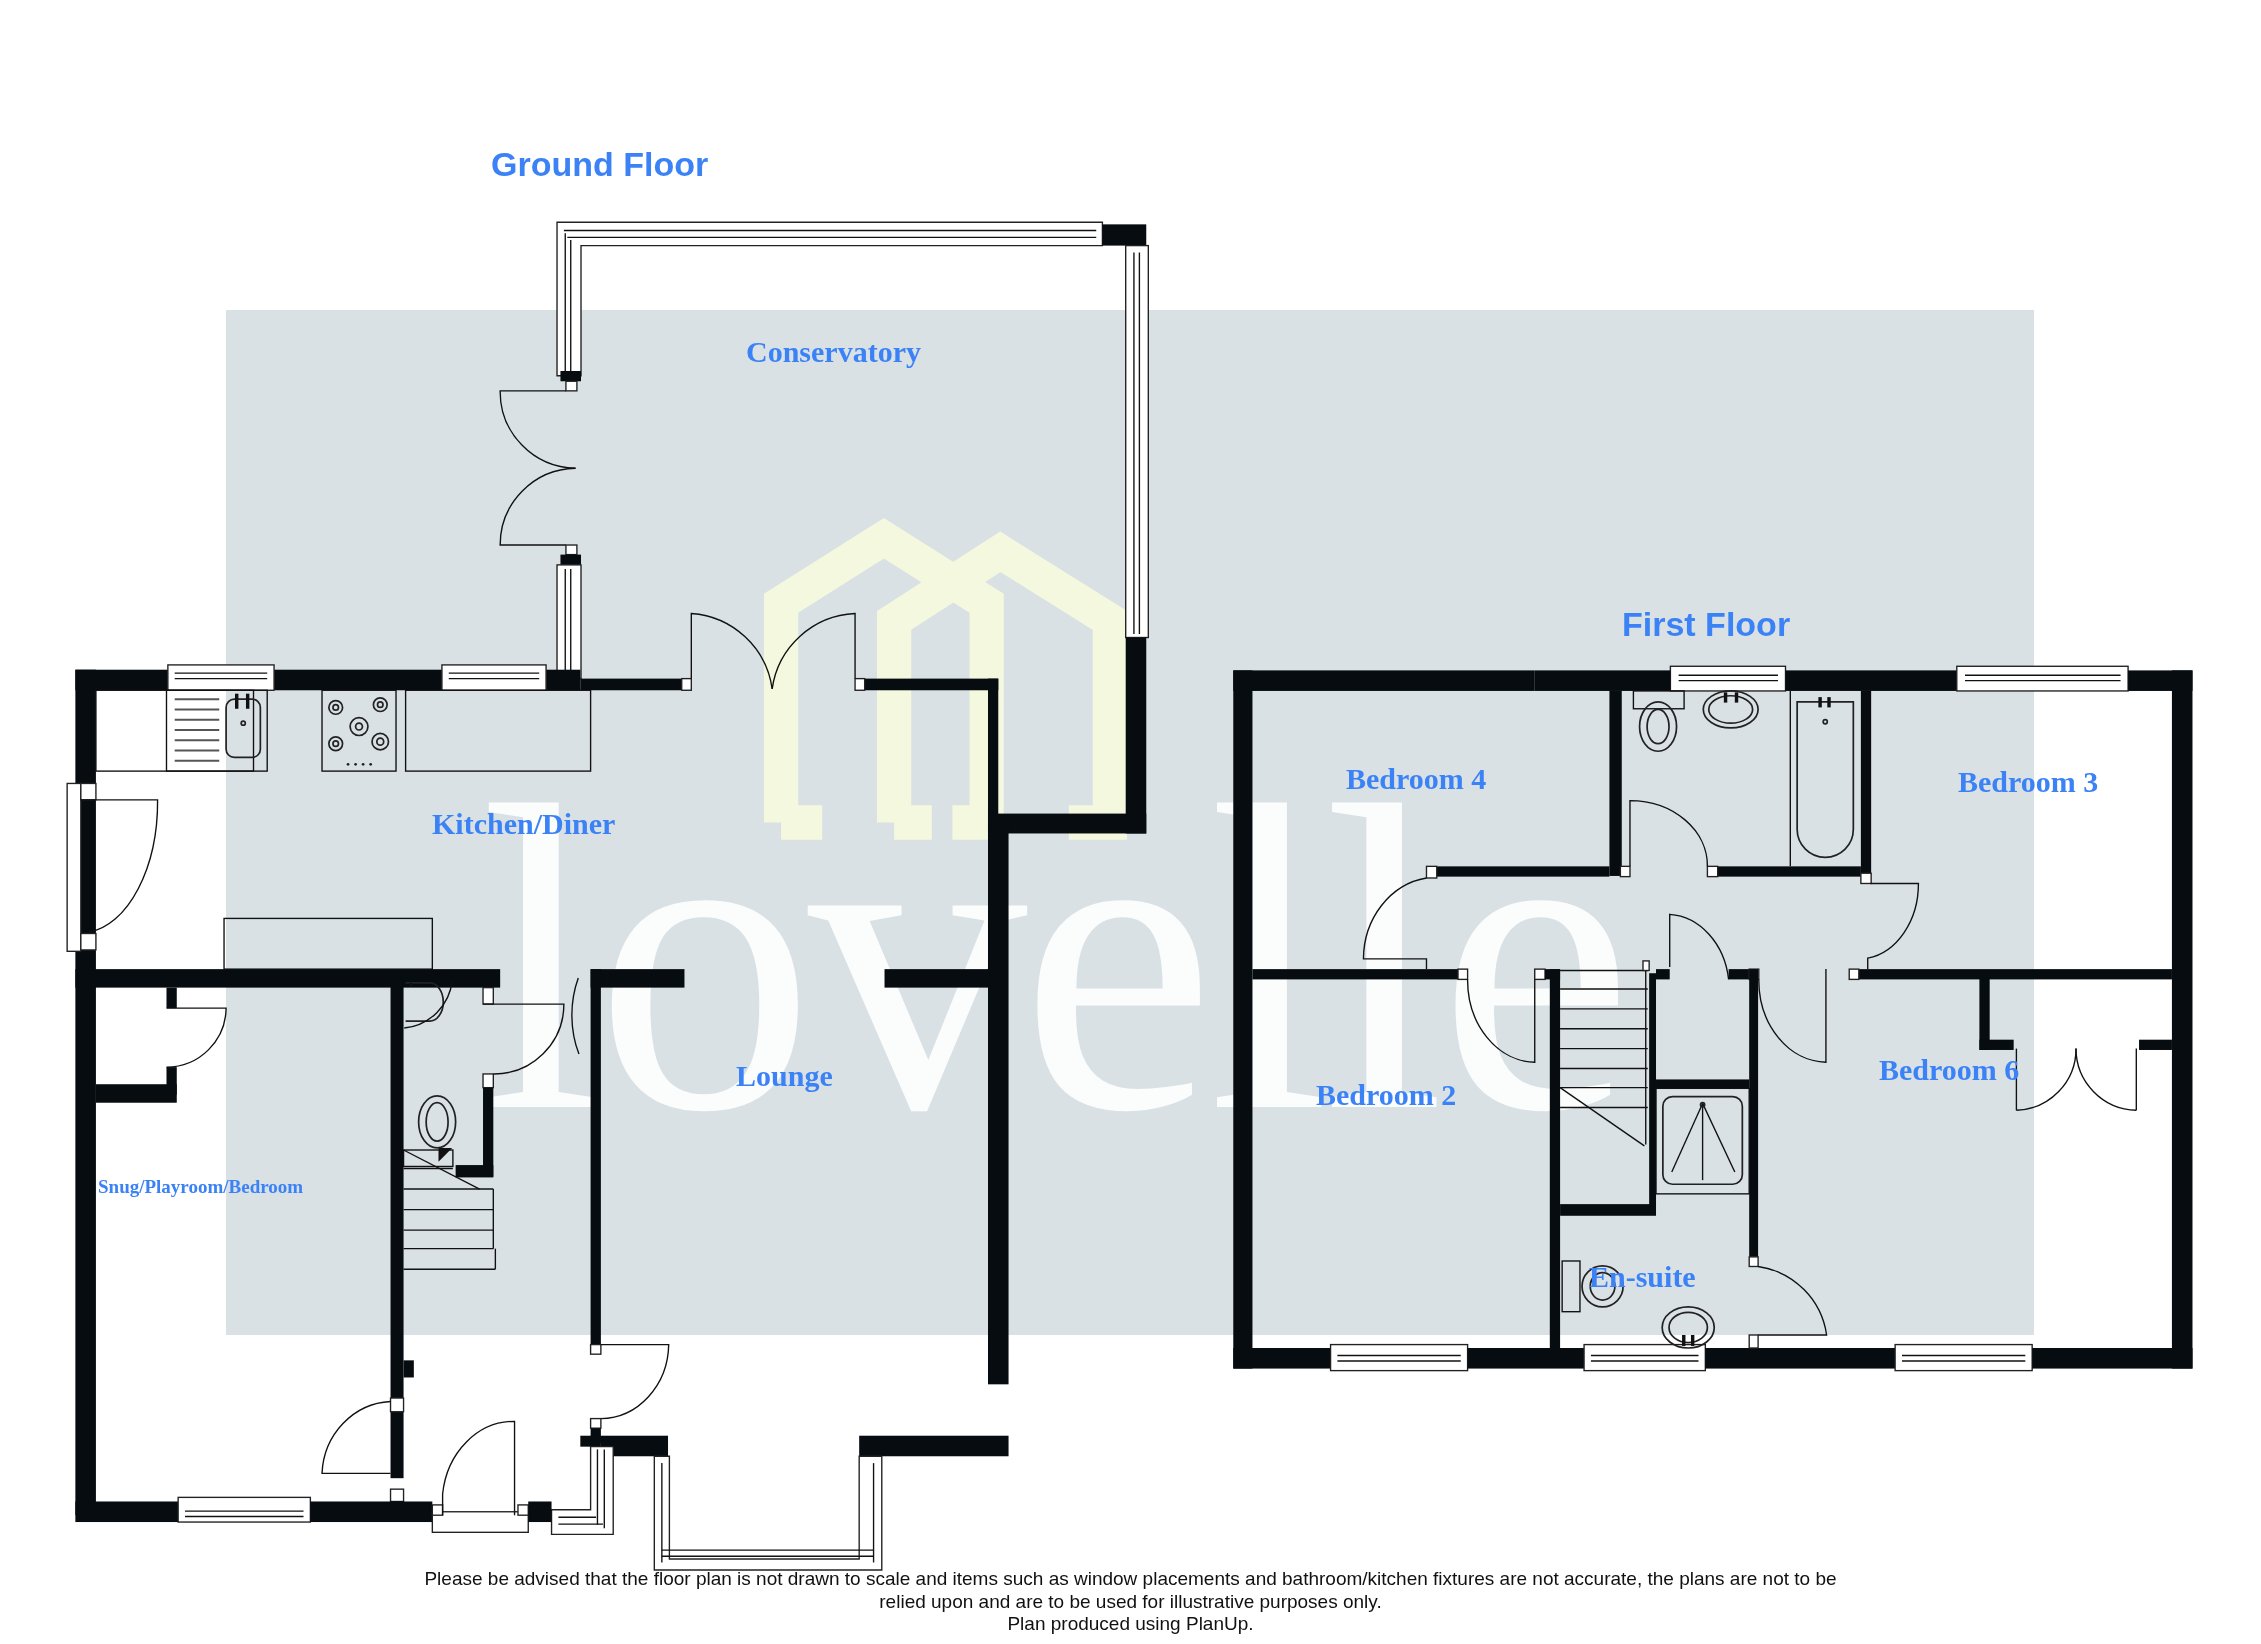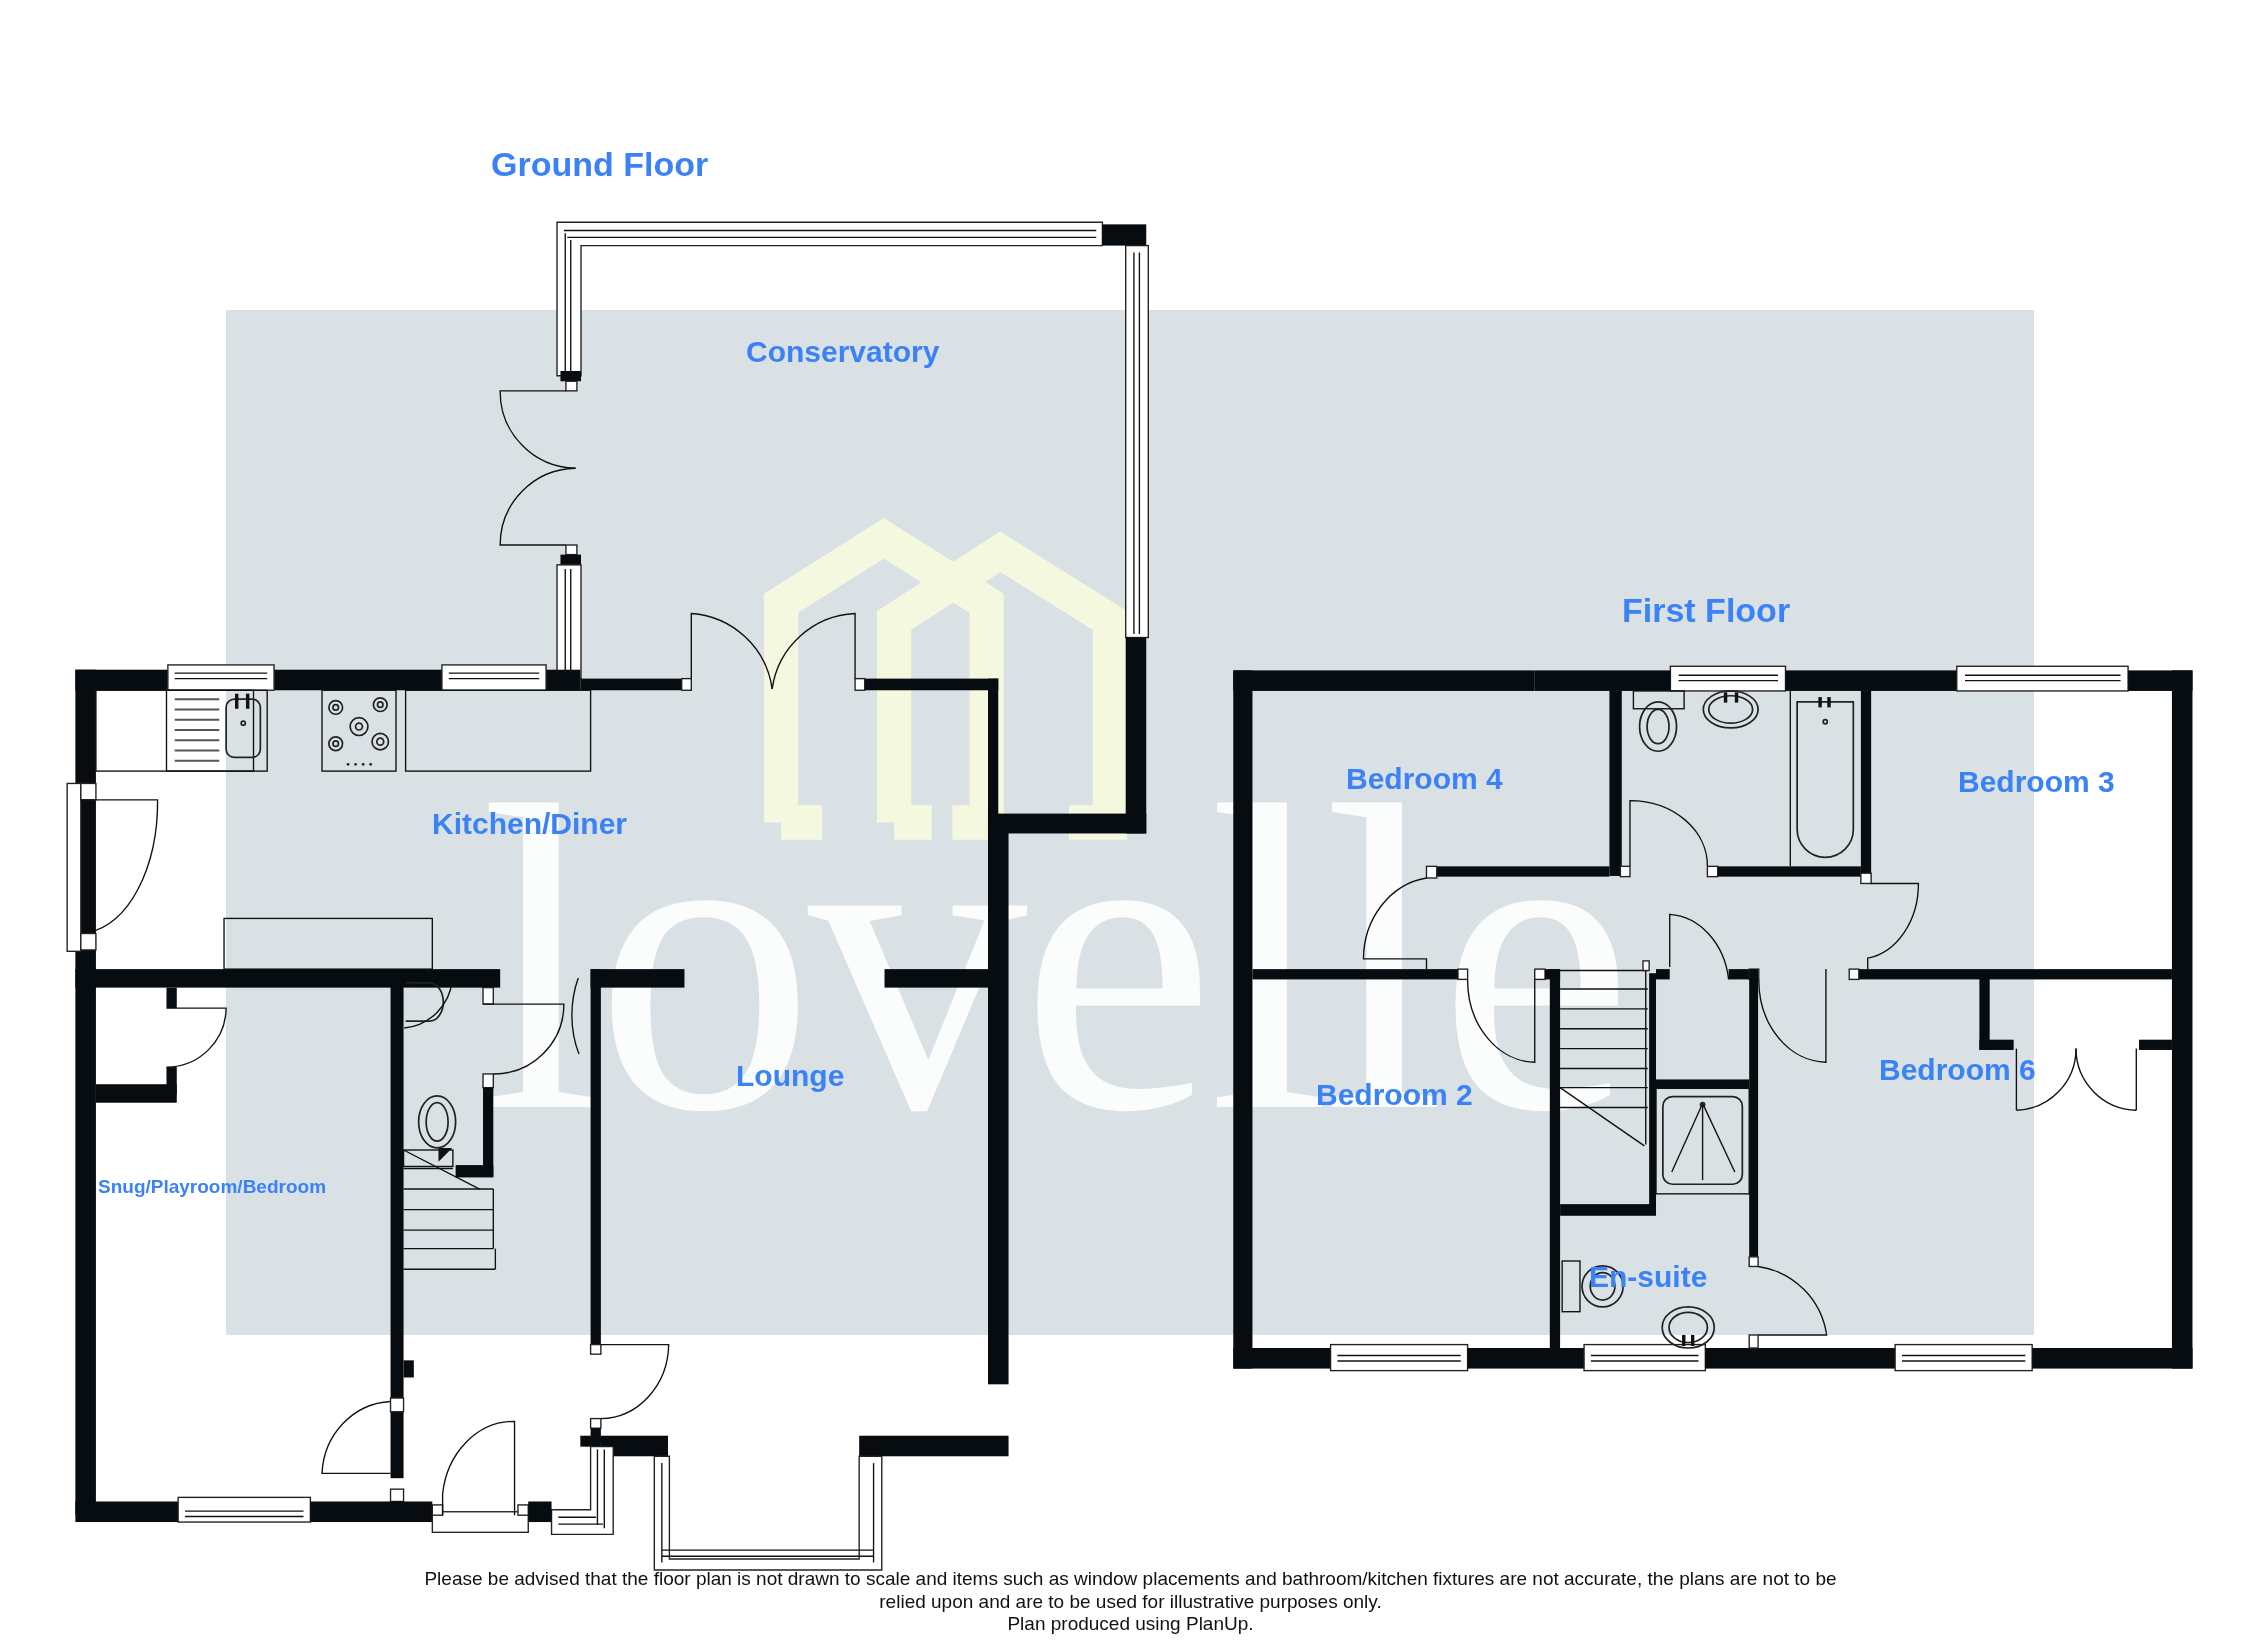--- a/index.html
+++ b/index.html
@@ -1,20 +1,20 @@
 <!DOCTYPE html>
 <html style="font-size:11px"><head>
 <meta charset="utf-8">
 <style>
   html, body { margin:0; padding:0; background:#ffffff; }
   body { width:2261px; height:1645px; position:relative; overflow:hidden; font-family:"Liberation Sans", sans-serif; }
   #canvas { position:absolute; left:0; top:0; width:2261px; height:1645px; }
   .label { position:absolute; font-family:"Liberation Sans", sans-serif; font-weight:bold; color:#3b82f6; white-space:nowrap; line-height:1; }
   .floor-title { font-size:34px; }
-  .room { font-size:30px; }
+  .room { font-size:30px;font-family:Liberation Serif, serif; }
   .room.small { font-size:19px; }
   .disclaimer { position:absolute; left:0; width:2261px; text-align:center; font-family:"Liberation Sans", sans-serif; font-size:19px; color:#111; line-height:1; }
   .watermark-text { position:absolute; font-family:"Liberation Serif", serif; color:#ffffff; font-size:439px; line-height:1; letter-spacing:-6.9px; }
 </style>
 </head>
 <body>
 
 <div style="position:absolute;left:226px;top:310px;width:1808px;height:1025px;background:#d9e1e5;"></div>
 
 <svg style="position:absolute;left:0;top:0;" width="2261" height="1645" viewBox="0 0 3300 2400">
@@ -311,21 +311,21 @@
     <rect class="w" x="2889" y="1517" width="50" height="15"></rect>
     <rect class="w" x="3122" y="1517" width="48" height="15"></rect>
     <path class="ln" d="M2943 1620 A90 90 0 0 0 3030 1530"></path>
     <path class="ln" d="M3118 1620 A90 90 0 0 1 3030 1530"></path>
     <line class="ln" x1="2943" y1="1530" x2="2943" y2="1620"></line>
     <line class="ln" x1="3118" y1="1530" x2="3118" y2="1620"></line>
   </g>
 </svg>
 
 <div class="label floor-title" style="left:491px;top:147px;">Ground Floor</div>
-<div class="label floor-title" style="left:1622px;top:593px;">First Floor</div>
+<div class="label floor-title" style="left:1622px;top:607px;">First Floor</div>
 
 <div class="label room" style="left:746px;top:337px;">Conservatory</div>
 <div class="label room" style="left:432px;top:809px;">Kitchen/Diner</div>
 <div class="label room" style="left:736px;top:1061px;">Lounge</div>
 <div class="label room small" style="left:98px;top:1177px;">Snug/Playroom/Bedroom</div>
 
 <div class="label room" style="left:1346px;top:718px;margin-top:46px;">Bedroom 4</div>
 <div class="label room" style="left:1934px;top:767px;margin-left:24px;">Bedroom 3</div>
 <div class="label room" style="left:1316px;top:1080px;">Bedroom 2</div>
 <div class="label room" style="left:1879px;top:1055px;">Bedroom 6</div>

